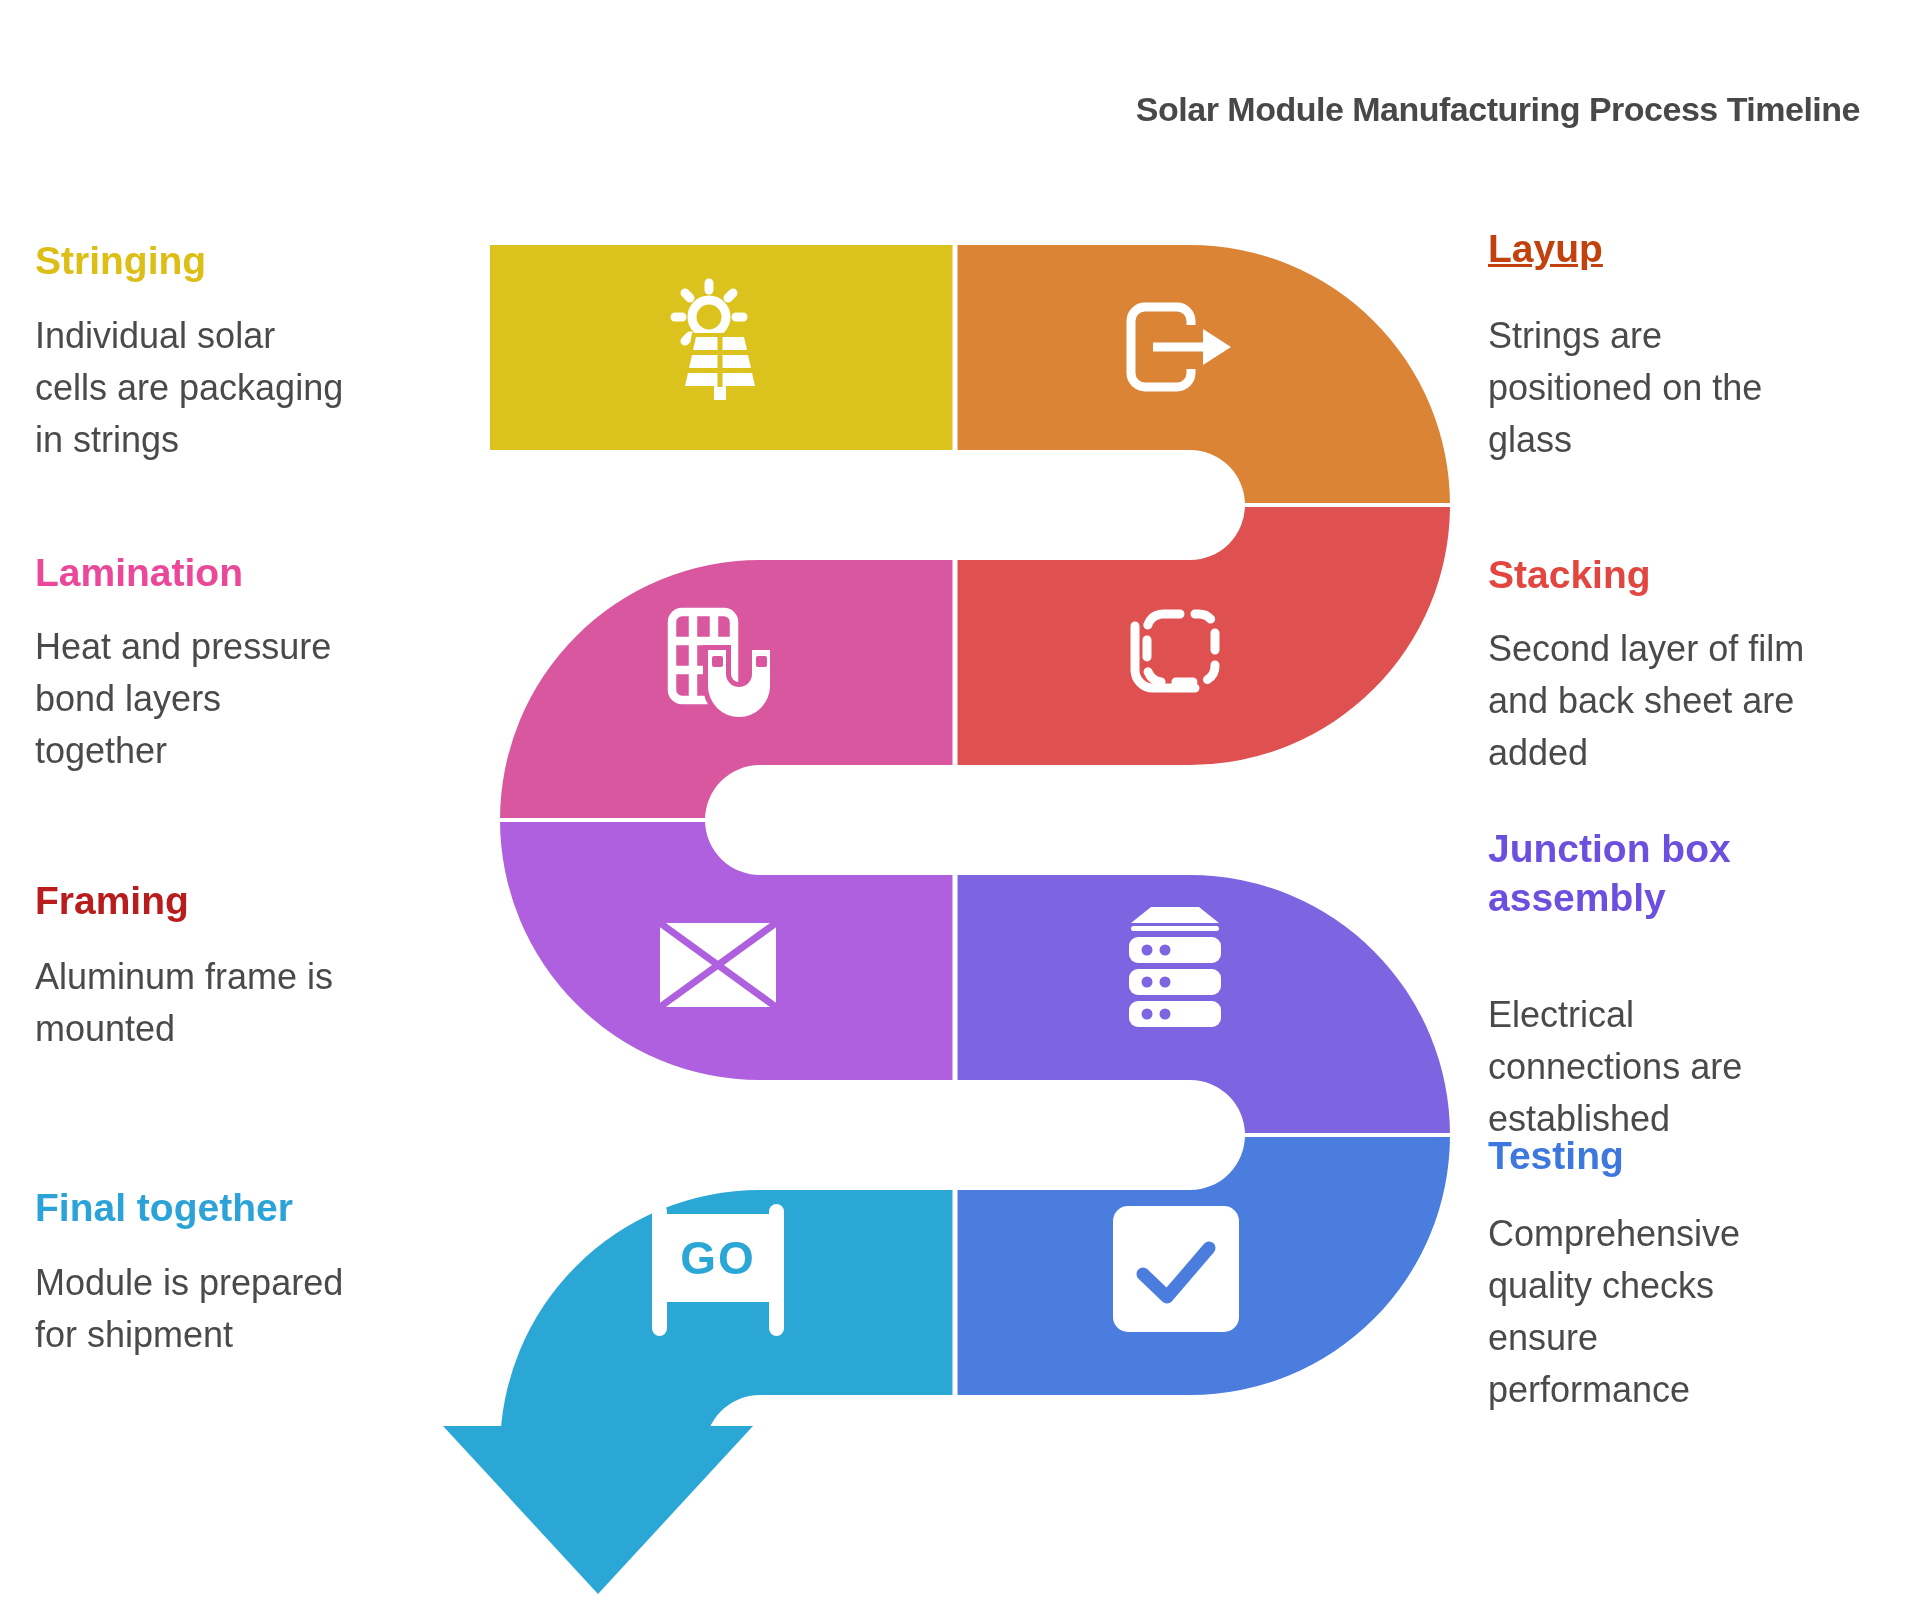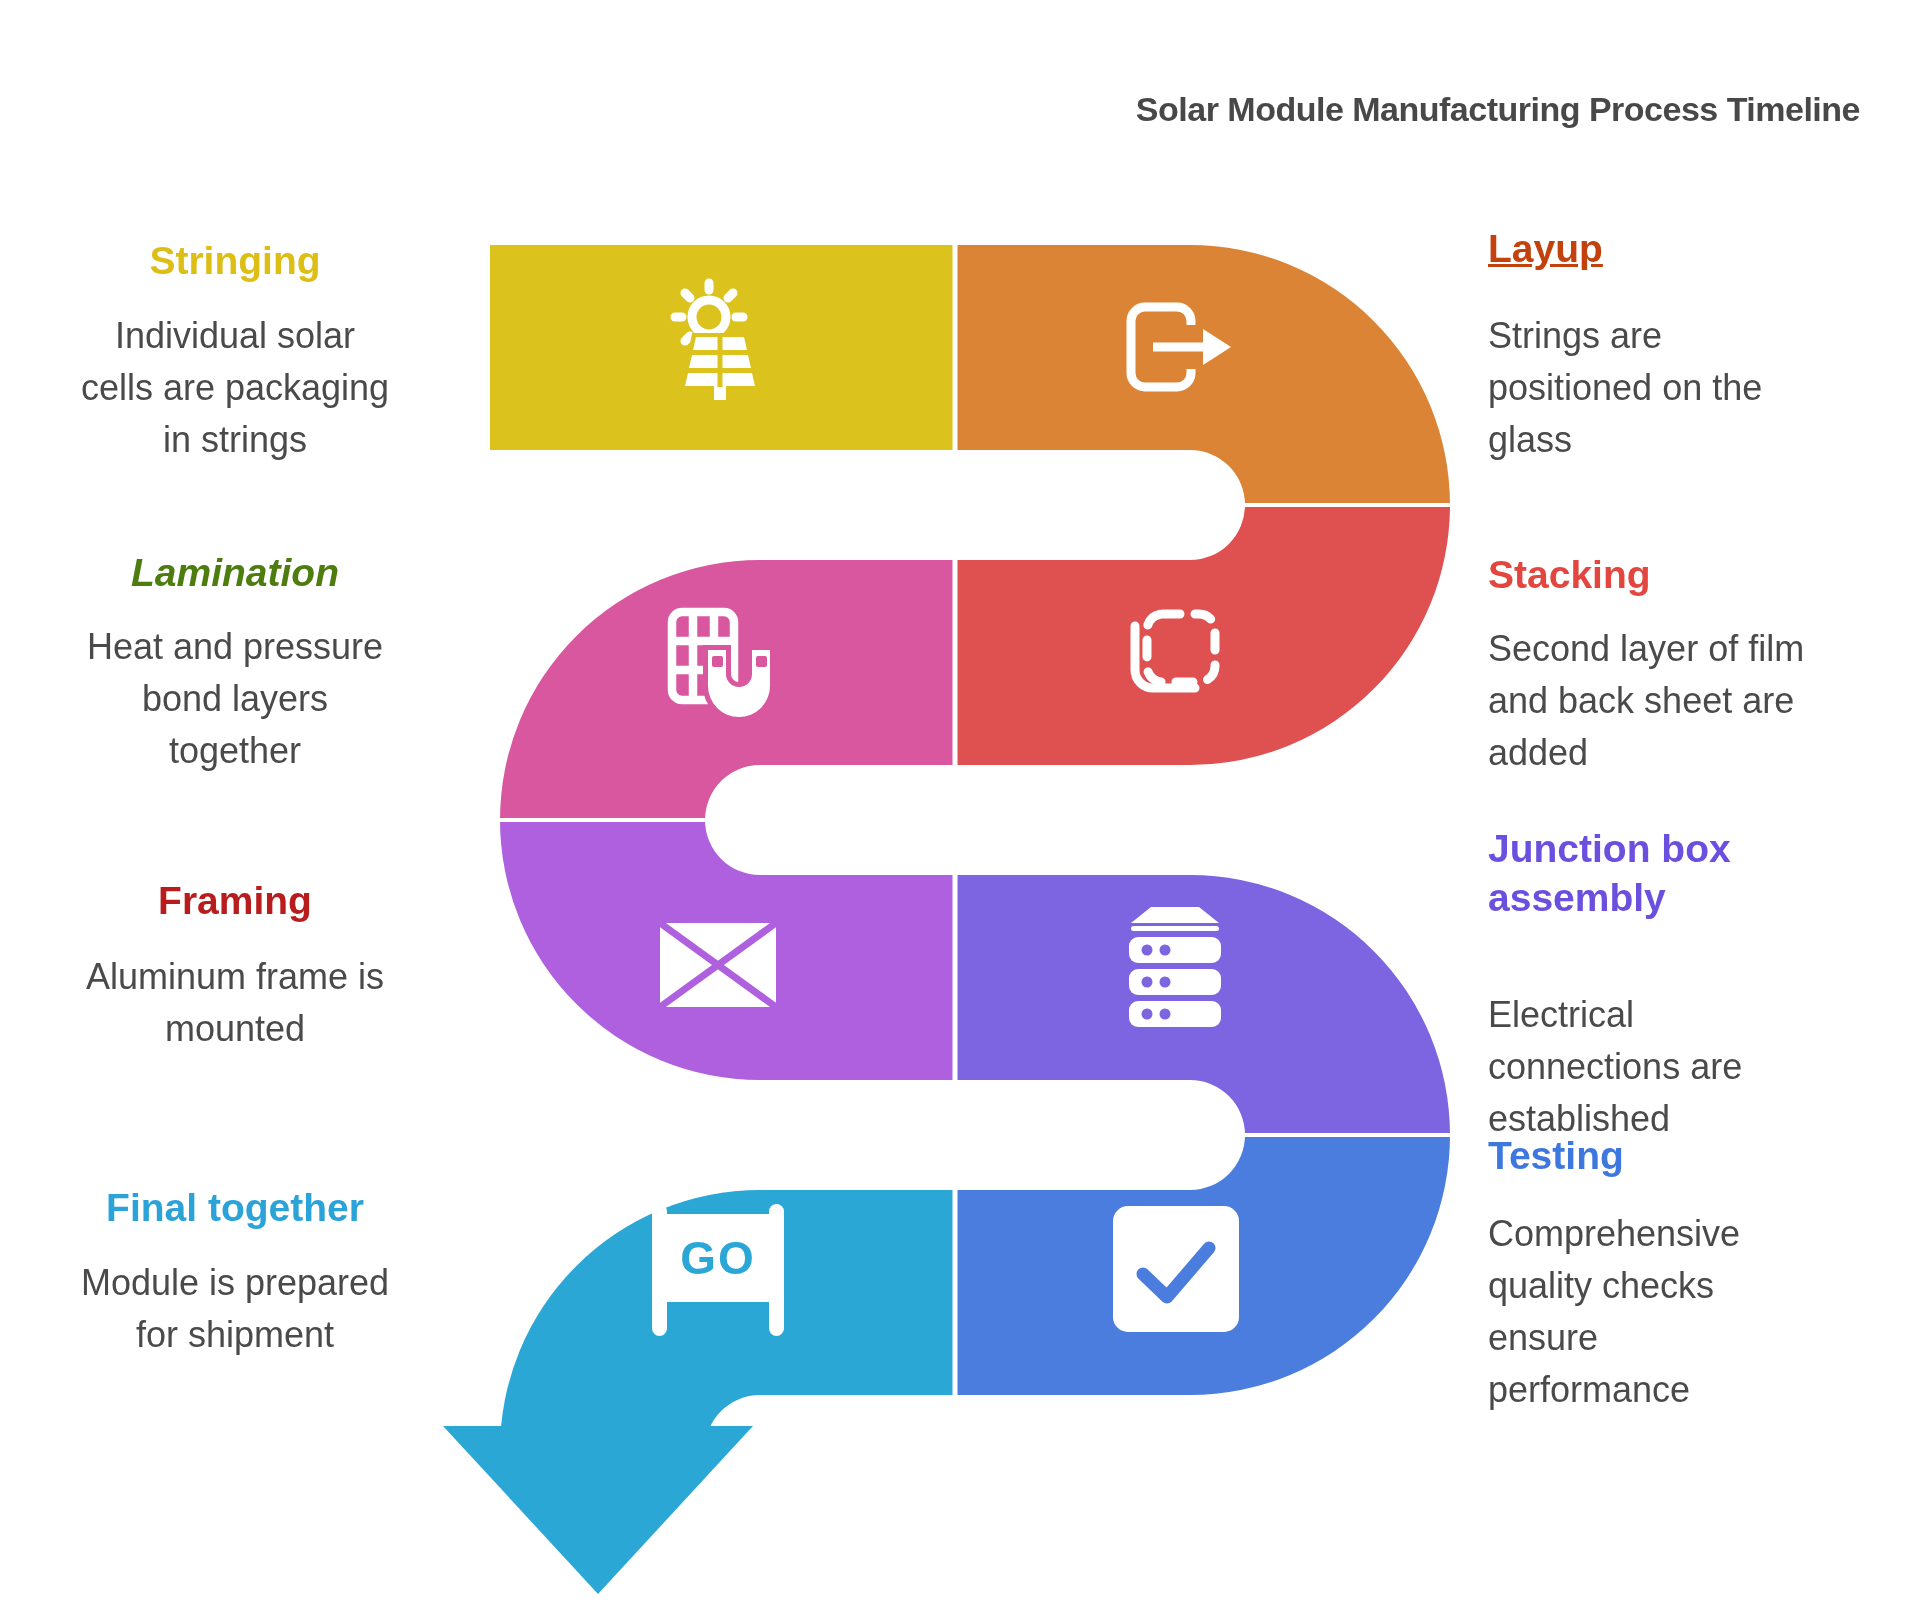--- a/index.html
+++ b/index.html
@@ -6,21 +6,21 @@
   #canvas{
     position:relative;width:1920px;height:1619px;background:#ffffff;overflow:hidden;
     font-family:"Liberation Sans","DejaVu Sans",sans-serif;
   }
   #title{
     position:absolute;top:90px;left:0;width:1860px;text-align:right;
     font-size:34px;font-weight:bold;letter-spacing:-0.5px;color:#484848;
   }
   #snake{position:absolute;left:0;top:0;}
   .label{position:absolute;width:400px;}
-  .label.left{left:35px;text-align:center;}
+  .label.left{left:35px;text-align:left;}
   .label.right{left:1488px;text-align:left;}
   .head{font-size:39px;font-weight:bold;line-height:49px;white-space:pre-line;}
   .desc{font-size:36px;line-height:52px;color:#4a4a4a;white-space:pre-line;}
 </style>
 </head>
 <body>
 
 <div id="canvas">
 
   <div id="title">Solar Module Manufacturing Process Timeline</div>
@@ -126,21 +126,21 @@
       <rect x="4" y="14" width="132" height="88" rx="10" fill="#ffffff"></rect>
       <text x="70" y="74" text-anchor="middle" font-size="46" font-weight="bold" letter-spacing="2" fill="#2ba7d6">GO</text>
     </g>
   </svg>
 
   <div class="label left head" style="top: 236px; color: rgb(220, 190, 20);">Stringing</div>
   <div class="label left desc" style="top:310px">Individual solar
 cells are packaging
 in strings</div>
 
-  <div class="label left head" style="top: 548px; color: #4d7c0f; font-style: italic;">Lamination</div>
+  <div class="label left head" style="top: 548px; color: #ec4899;">Lamination</div>
   <div class="label left desc" style="top:621px">Heat and pressure
 bond layers
 together</div>
 
   <div class="label left head" style="top: 876px; color: #b91c1c;">Framing</div>
   <div class="label left desc" style="top:951px">Aluminum frame is
 mounted</div>
 
   <div class="label left head" style="top: 1183px; color: rgb(43, 163, 217);">Final together</div>
   <div class="label left desc" style="top:1257px">Module is prepared

